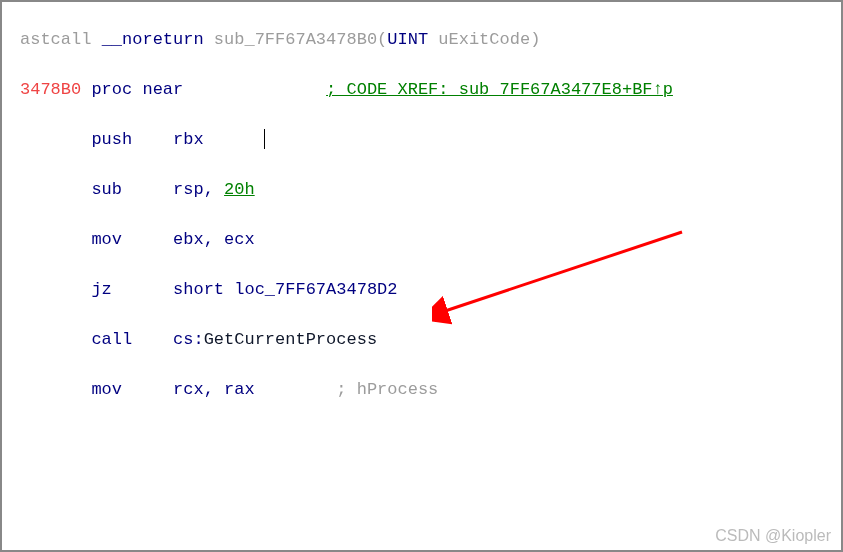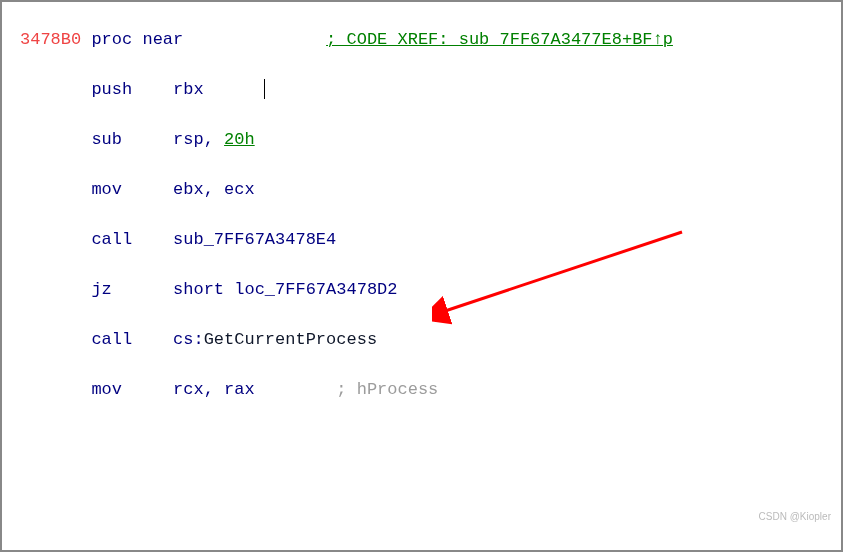--- a/index.html
+++ b/index.html
@@ -40,35 +40,35 @@
     position: absolute;
     left: 430px;
     top: 220px;
     width: 260px;
     height: 110px;
     pointer-events: none;
   }
   .watermark {
     position: absolute;
     right: 10px;
-    bottom: 21px;
+    bottom: 2px;
     font-family: Arial, sans-serif;
-    font-size: 10px;
+    font-size: 16px;
     color: #bbbbbb;
   }
 </style>
 </head>
 <body>
 
 <div class="listing">
+<div class="line"><span class="c-gray">astcall </span><span class="c-navy">__noreturn</span><span class="c-gray"> sub_7FF67A3478B0</span><span class="c-gray">(</span><span class="c-navy">UINT</span><span class="c-gray"> uExitCode</span><span class="c-gray">)</span></div>
 <div class="line"><span class="c-black">3478B0</span><span class="c-navy"> proc near</span><span class="c-navy">              </span><span class="c-green">; CODE XREF: sub_7FF67A3477E8+BF↑p</span></div>
 <div class="line"><span class="c-navy">       <span>push</span>    <span>rbx</span>      <span class="cursor"></span></span></div>
 <div class="line"><span class="c-navy">       <span>sub</span>     <span>rsp, </span></span><span class="c-green">20h</span></div>
 <div class="line"><span class="c-navy">       <span>mov</span>     <span>ebx, ecx</span></span></div>
-<div class="line"><span class="c-navy">       <span>call</span>    <span>sub_7FF67A3478E4</span></span></div>
 <div class="line"><span class="c-navy">       <span>jz</span>      <span>short loc_7FF67A3478D2</span></span></div>
 <div class="line"><span class="c-navy">       <span>call</span>    <span>cs:</span></span><span class="c-magenta">GetCurrentProcess</span></div>
 <div class="line"><span class="c-navy">       <span>mov</span>     <span>rcx, rax</span>        </span><span class="c-gray">; hProcess</span></div>
 
 
 
 
 
 
 

